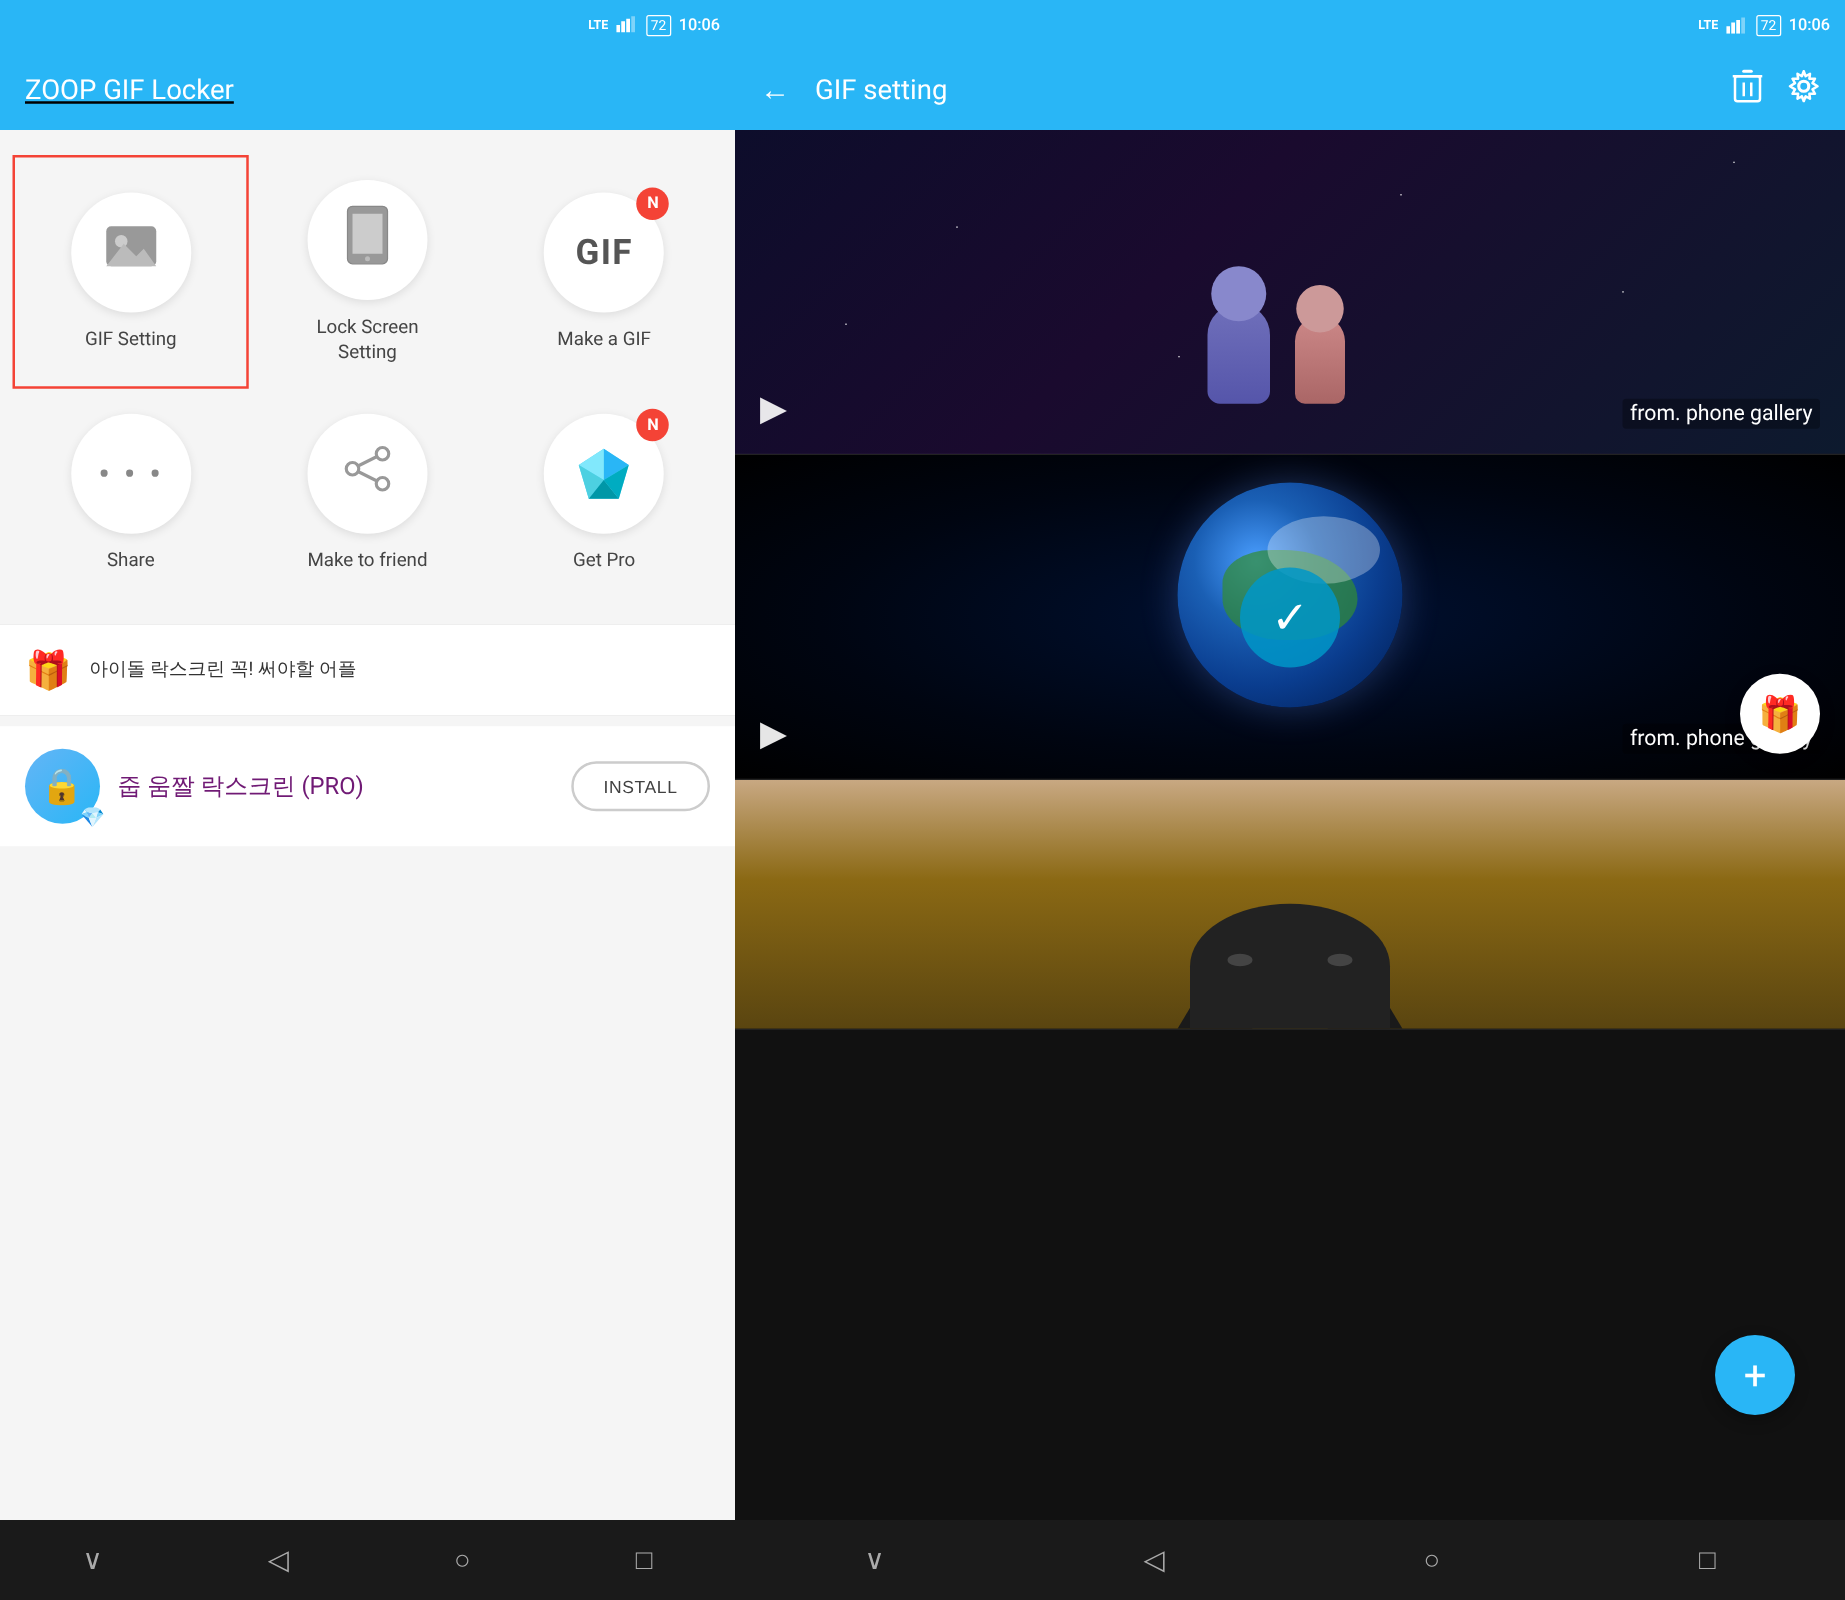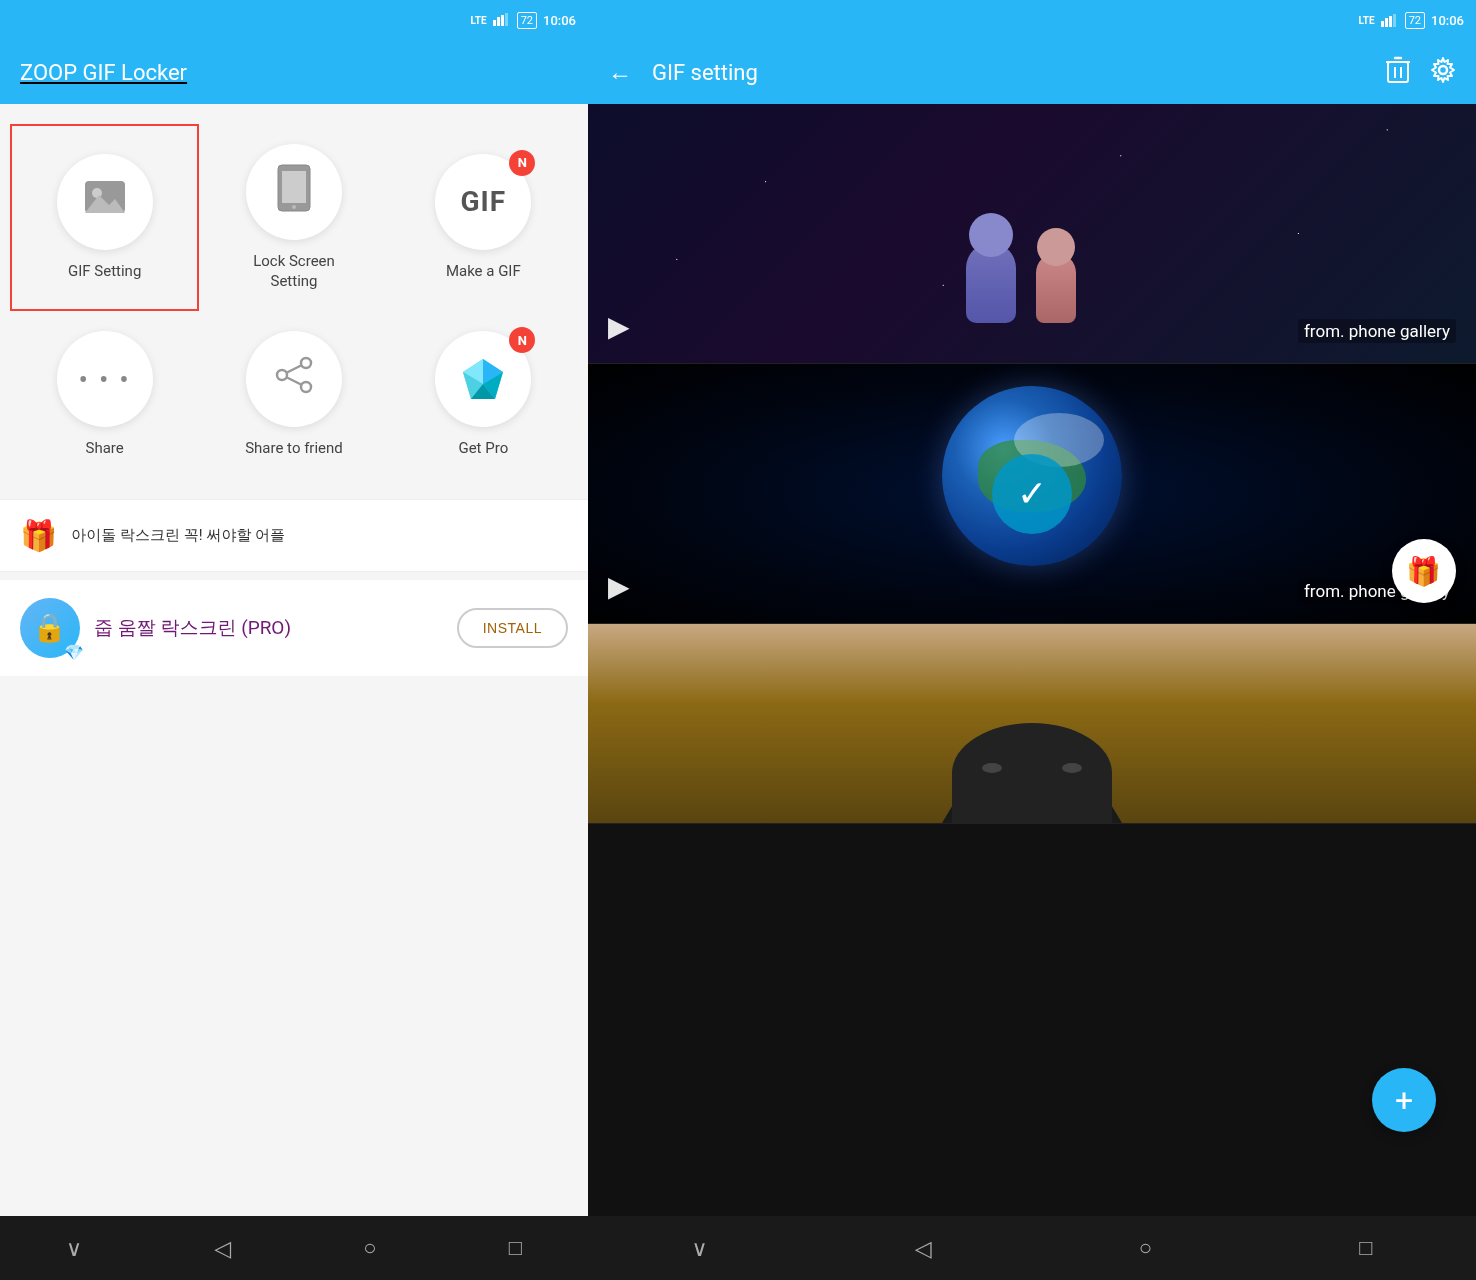--- a/index.html
+++ b/index.html
@@ -212,21 +212,21 @@
       flex: 1;
     }
 
     .install-btn {
       background: white;
       border: 2px solid #ccc;
       border-radius: 24px;
       padding: 10px 24px;
       font-size: 14px;
       font-weight: 500;
-      color: #a16207;
+      color: #404040;
       cursor: pointer;
       letter-spacing: 0.5px;
     }
 
     .bottom-nav {
       height: 64px;
       background: #1a1a1a;
       display: flex;
       align-items: center;
       justify-content: space-around;
@@ -541,21 +541,21 @@
         <span class="share-icon">
           <svg width="40" height="40" viewBox="0 0 40 40">
             <circle cx="32" cy="8" r="5" fill="none" stroke="#999" stroke-width="2.5"></circle>
             <circle cx="8" cy="20" r="5" fill="none" stroke="#999" stroke-width="2.5"></circle>
             <circle cx="32" cy="32" r="5" fill="none" stroke="#999" stroke-width="2.5"></circle>
             <line x1="28" y1="10" x2="12" y2="18" stroke="#999" stroke-width="2.5"></line>
             <line x1="12" y1="22" x2="28" y2="30" stroke="#999" stroke-width="2.5"></line>
           </svg>
         </span>
       </div>
-      <span class="menu-label">Share to friend</span>
+      <span class="menu-label">Make to friend</span>
     </div>
 
     <div class="menu-item">
       <div class="menu-circle">
 
         <svg width="52" height="50" viewBox="0 0 52 50">
           <polygon points="26,5 46,18 38,45 14,45 6,18" fill="#5dd8f5"></polygon>
           <polygon points="26,5 46,18 26,30" fill="#29b6f6"></polygon>
           <polygon points="26,5 6,18 26,30" fill="#81e8fc"></polygon>
           <polygon points="6,18 14,45 26,30" fill="#4dd0e1"></polygon>

